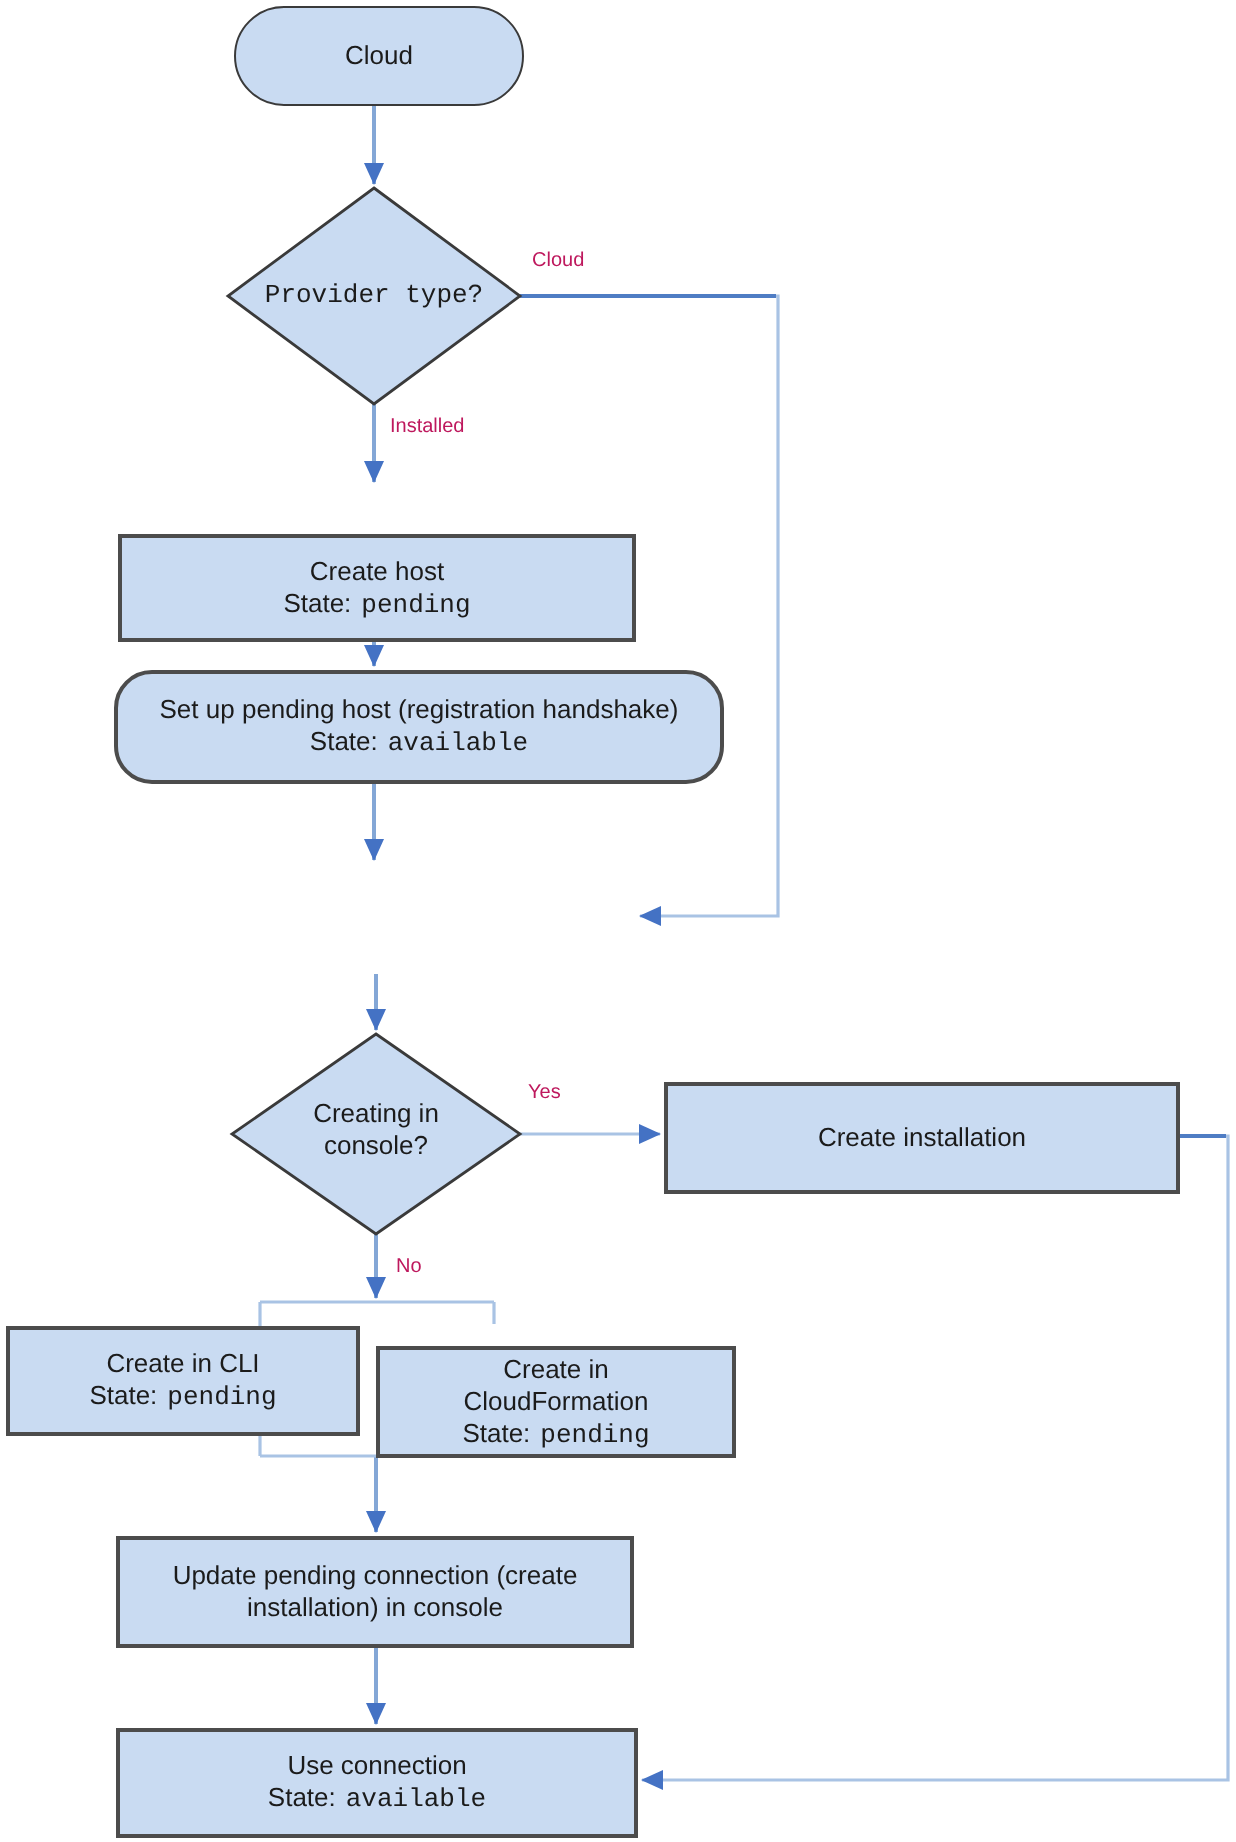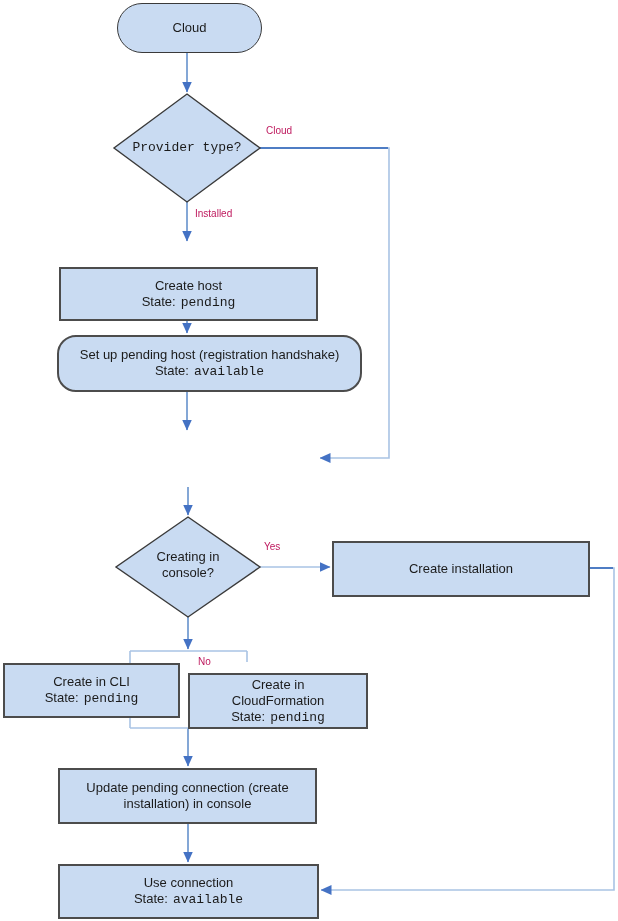--- a/index.html
+++ b/index.html
@@ -122,15 +122,15 @@
   <div class="node box" style="left:58px;top:864px;width:261px;height:55px;">
     <div>Use connection</div>
     <div class="state-row">
       <span class="b">State:</span><span class="mono">available</span>
     </div>
   </div>
 
   <div class="edge-label" style="left:266px;top:123px;">Cloud</div>
   <div class="edge-label" style="left:195px;top:206px;">Installed</div>
   <div class="edge-label" style="left:264px;top:539px;">Yes</div>
-  <div class="edge-label" style="left:198px;top:626px;margin-top:28px;">No</div>
+  <div class="edge-label" style="left:198px;top:626px;">No</div>
 
 </div>
 
 </body></html>

